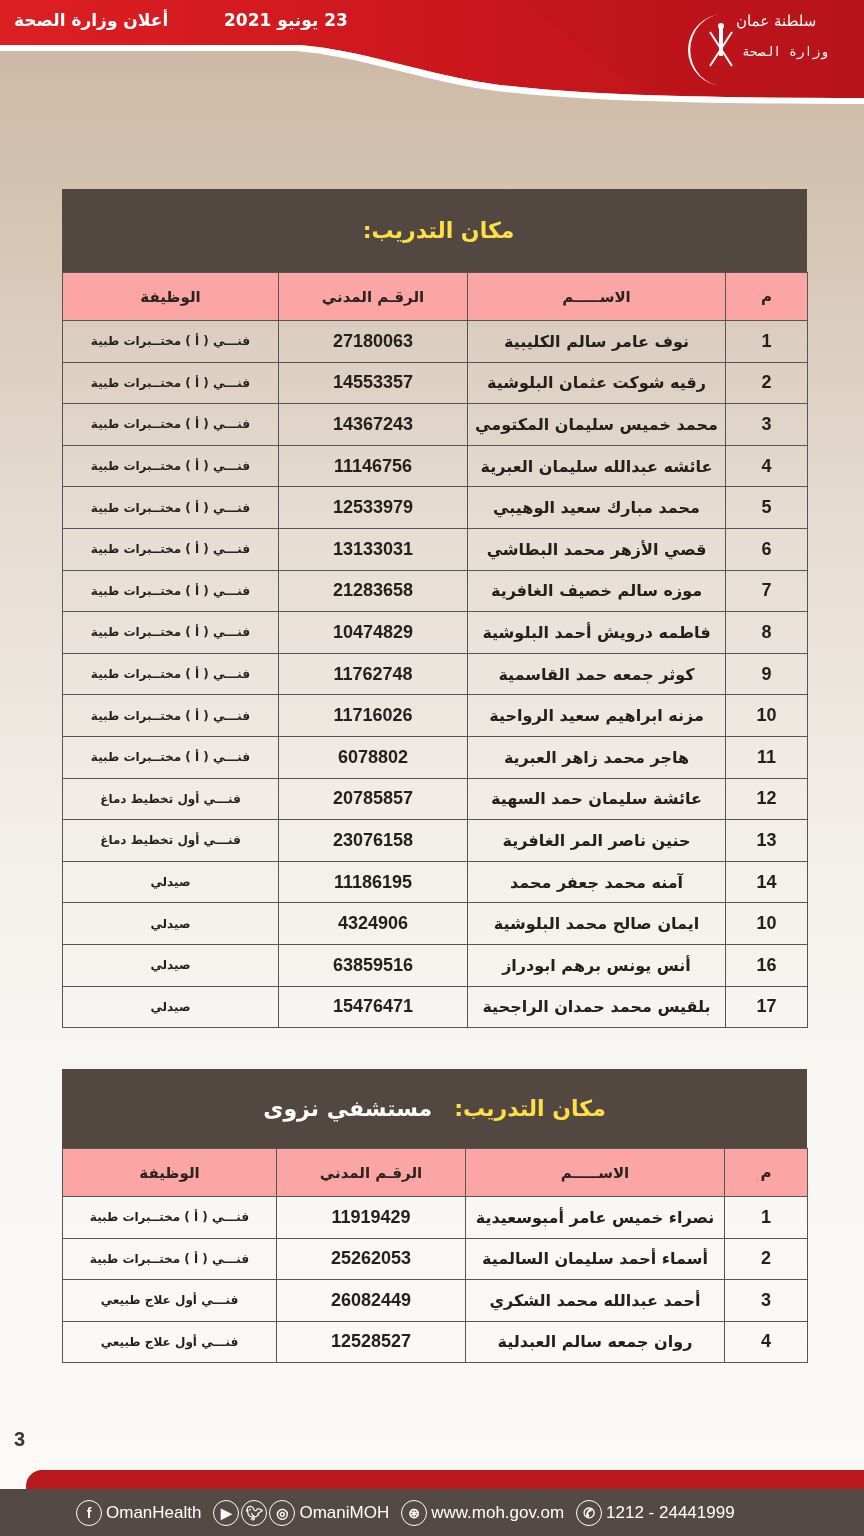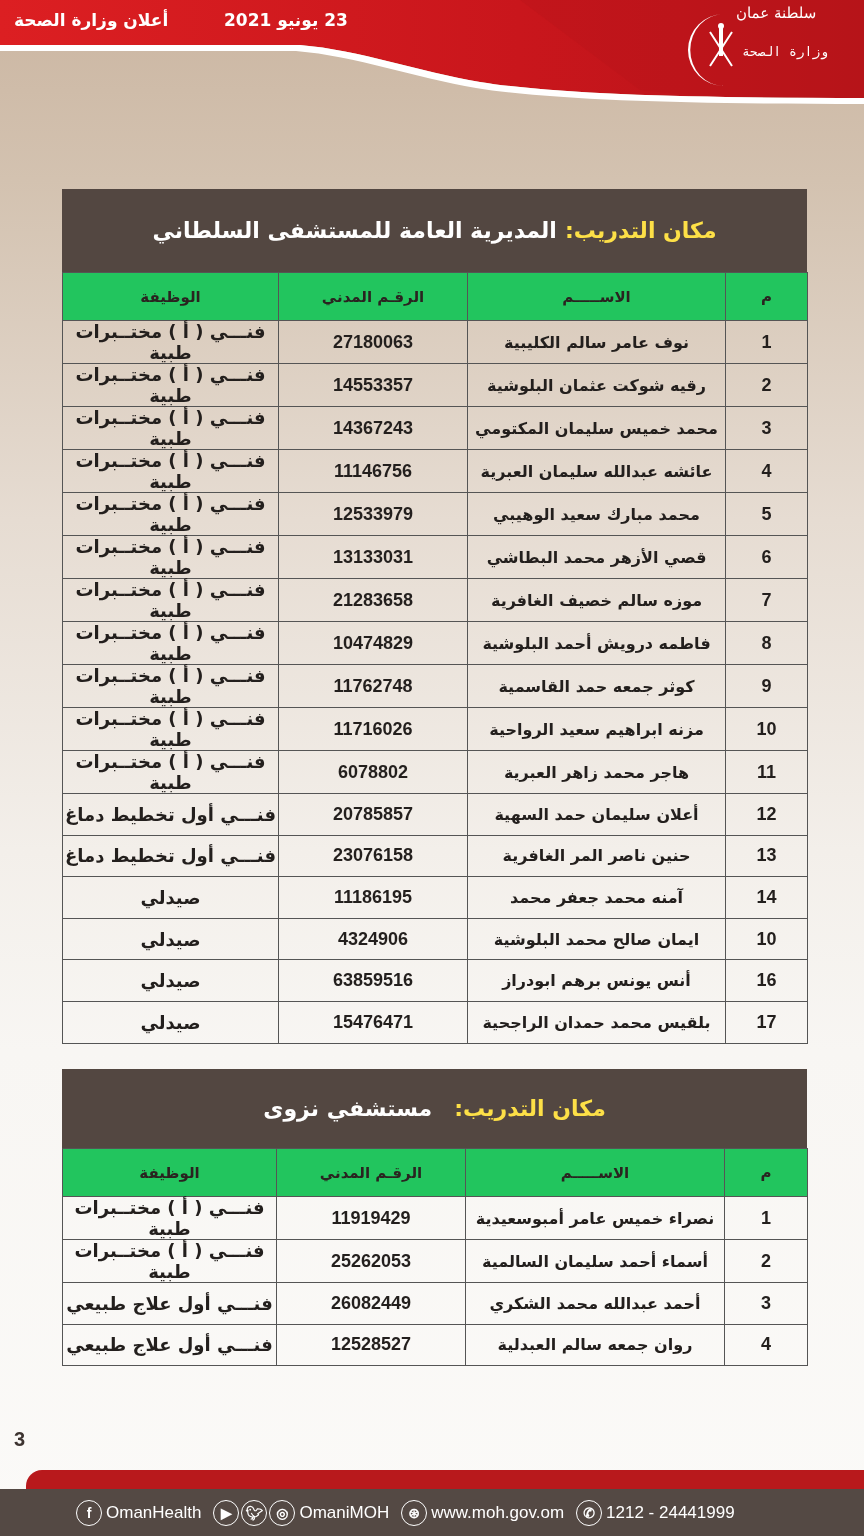--- a/index.html
+++ b/index.html
@@ -15,45 +15,45 @@
   .hdr-title {
     position: absolute; top: 10px; left: 14px;
     color: #ffffff; font-weight: bold; font-size: 17px; direction: rtl;
   }
   .hdr-date {
     position: absolute; top: 10px; left: 224px;
     color: #ffffff; font-weight: bold; font-size: 17px; direction: rtl;
   }
   .logo { position: absolute; left: 680px; top: 10px; width: 180px; height: 80px; }
   .logo-text1 {
-    position: absolute; left: 736px; top: 4px; color: #fff;
+    position: absolute; left: 736px; top: 12px; color: #fff;
     font-family: "DejaVu Serif", serif; font-size: 15px; direction: rtl;
   }
   .logo-text2 {
     position: absolute; left: 742px; top: 44px; color: #fff;
     font-family: Liberation Mono, monospace; font-size: 13px; direction: rtl;
   }
 
   
   .section { position: absolute; left: 62px; width: 745px; }
   .sec1 { top: 189px; }
   .sec2 { top: 1069px; }
   .sec-title {
     background: #534741; height: 83px; display: flex; align-items: center; justify-content: center;
     direction: rtl; font-weight: bold; font-size: 22px; color: #ffffff;
   }
   .sec2 .sec-title { height: 79px; }
   .sec-title .label { color: #fde047; margin-left: 8px; }
   table { width: 745px; border-collapse: collapse; direction: rtl; table-layout: fixed; }
   th, td { border: 1.5px solid #555; text-align: center; font-weight: bold; }
-  th { background: #22c55e; color: #2a2320; height: 48px; font-size: 15px; }
+  th { background: #fca5a5; color: #2a2320; height: 48px; font-size: 15px; }
   td { height: 41.6px; color: #231f1d; font-size: 16px; }
   .sec2 td { height: 41.5px; }
   td.num, td.civil { font-family: "Liberation Sans", sans-serif; font-size: 18px; }
-  td.job { font-size: 18px; margin-top: 28px; }
+  td.job { font-size: 12px; margin-top: 28px; }
   col.c-idx { width: 82px; }
   col.c-name { width: 258px; }
   col.c-civil { width: 189px; }
   col.c-job { width: 216px; }
   .sec2 col.c-idx { width: 83px; }
   .sec2 col.c-name { width: 259px; }
   .sec2 col.c-civil { width: 189px; }
   .sec2 col.c-job { width: 214px; }
 
   
@@ -106,21 +106,20 @@
       <circle cx="41" cy="16" r="3" fill="#ffffff"></circle>
     </g>
   </svg>
   <div class="logo-text1">سلطنة عمان</div>
   <div class="logo-text2">وزارة الصحة</div>
 </div>
 
 <div class="section sec1">
   <div class="sec-title">
     <span class="label">مكان التدريب:</span>
-    <span>المديرية العامة للمستشفى السلطاني</span>
   </div>
   <table>
     <colgroup>
         <col class="c-idx">
         <col class="c-name">
         <col class="c-civil">
         <col class="c-job">
       </colgroup>
     <thead>
       <tr>
@@ -192,21 +191,21 @@
           <td class="job">فنـــي ( أ ) مختــبرات طبية</td>
         </tr>
         <tr>
           <td class="num">11</td>
           <td class="name">هاجر محمد زاهر العبرية</td>
           <td class="civil">6078802</td>
           <td class="job">فنـــي ( أ ) مختــبرات طبية</td>
         </tr>
         <tr>
           <td class="num">12</td>
-          <td class="name">أعلان سليمان حمد السهية</td>
+          <td class="name">عائشة سليمان حمد السهية</td>
           <td class="civil">20785857</td>
           <td class="job">فنـــي أول تخطيط دماغ</td>
         </tr>
         <tr>
           <td class="num">13</td>
           <td class="name">حنين ناصر المر الغافرية</td>
           <td class="civil">23076158</td>
           <td class="job">فنـــي أول تخطيط دماغ</td>
         </tr>
         <tr>

